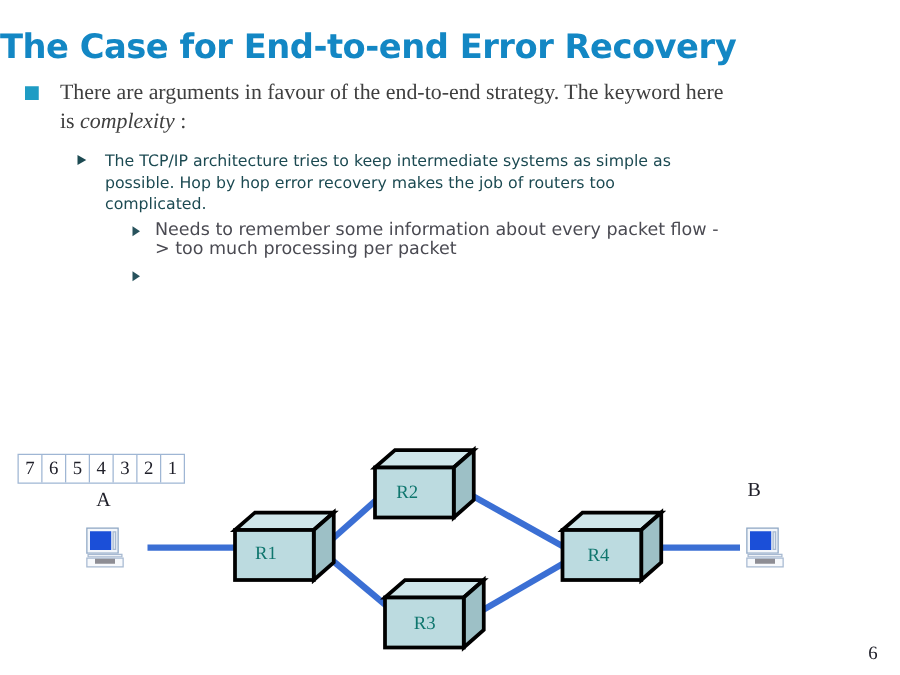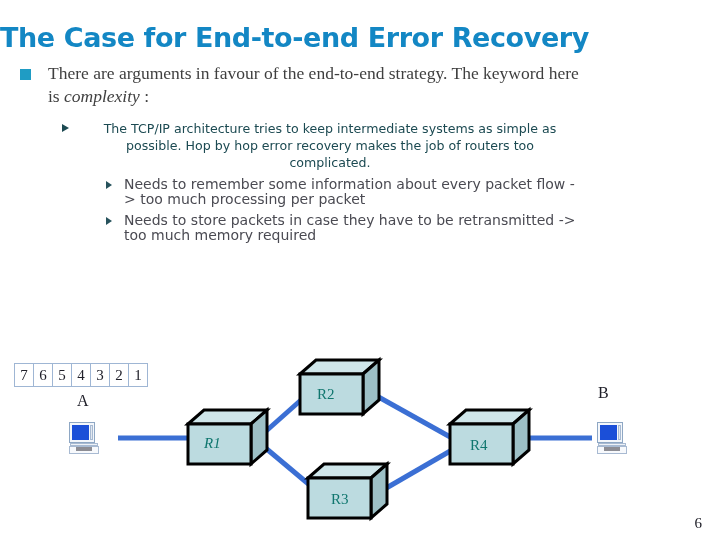--- a/index.html
+++ b/index.html
@@ -58,21 +58,20 @@
 
   
   .lvl2 {
     padding-left: 84px;
     padding-right: 14px;
     font-family: "DejaVu Sans", sans-serif;
     font-size: 12.6px;
     line-height: 17px;
     color: #1c4a52;
     margin-top: 12px;
-    text-align: center;
   }
   .lvl2 .marker {
     position: absolute;
     left: 62px; top: 4px;
     width: 0; height: 0;
     border-left: 7px solid #1c4a52;
     border-top: 4.5px solid transparent;
     border-bottom: 4.5px solid transparent;
   }
 
@@ -134,21 +133,21 @@
   #label-A { left: 77px; top: 40px; }
   #label-B { left: 598px; top: 32px; }
 
   .router-label {
     position: absolute;
     font-family: "Liberation Serif", serif;
     font-size: 15px;
     color: #0f766e;
     pointer-events: none;
   }
-  #label-R1 { left: 204px; top: 83px; font-style: italic; }
+  #label-R1 { left: 204px; top: 83px; }
   #label-R2 { left: 317px; top: 34px; }
   #label-R3 { left: 331px; top: 139px; }
   #label-R4 { left: 470px; top: 85px; }
 
   
   .pc { position: absolute; }
   .pc .mon-out {
     position: absolute; left: 0; top: 0;
     width: 26px; height: 21px;
     border: 1px solid #8ea7c4;
@@ -212,21 +211,20 @@
     <span>The TCP/IP architecture tries to keep intermediate systems as simple as possible. Hop by hop error recovery makes the job of routers too complicated.</span>
   </div>
 
   <div class="bullet lvl3">
     <span class="marker"></span>
     <span>Needs to remember some information about every packet flow -&gt; too much processing per packet</span>
   </div>
 
   <div class="bullet lvl3">
     <span class="marker"></span>
-    <span>Needs to store packets in case they have to be retransmitted -&gt; too much memory required</span>
   </div>
 
 
 
 </div>
 
 <div id="diagram">
 
   <svg width="720" height="188" viewBox="0 0 720 188">
 

